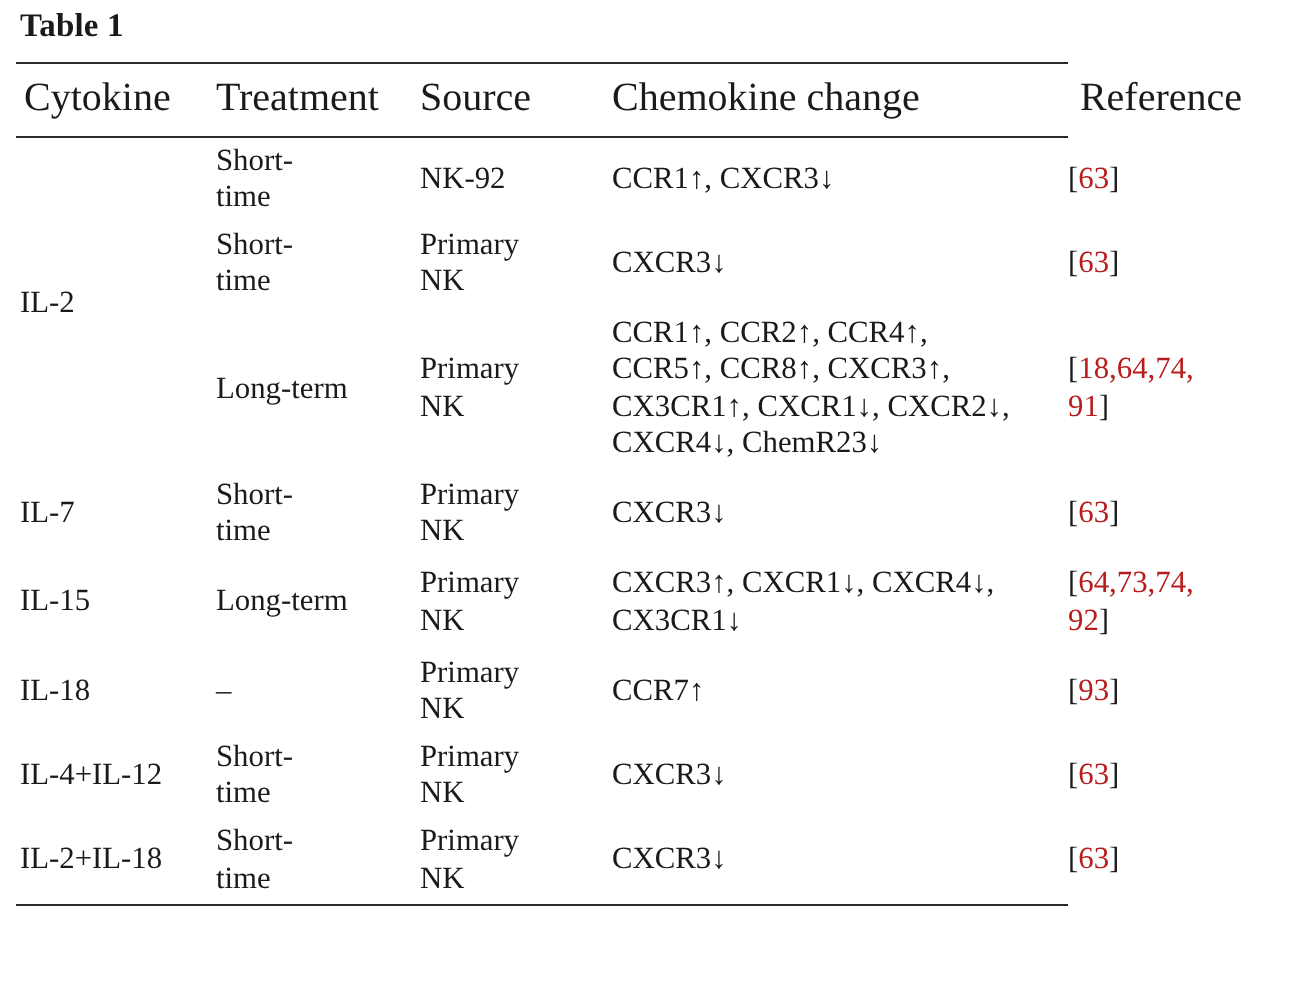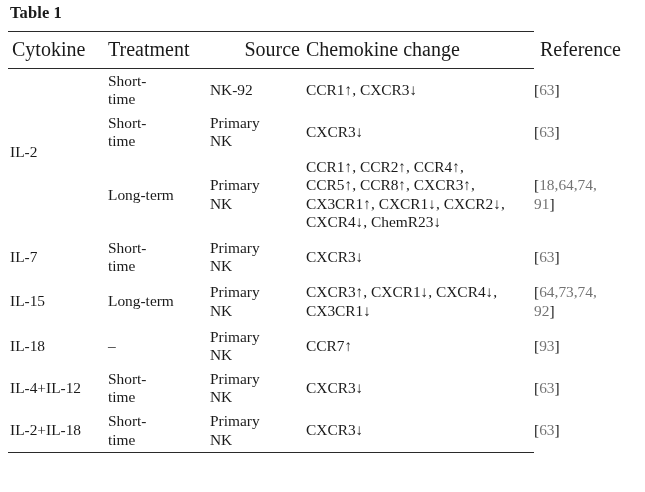--- a/index.html
+++ b/index.html
@@ -69,21 +69,21 @@
   thead th {
     font-weight: normal;
     text-align: left;
     padding: 6px 0 7px 0;
     vertical-align: bottom;
     font-size: 20px;
     white-space: nowrap;
   }
   th.h-cyt { padding-left: 4px; }
   th.h-trt { padding-left: 2px; }
-  th.h-src { padding-left: 2px; text-align: right; }
+  th.h-src { padding-left: 2px; }
   th.h-chg { padding-left: 6px; }
   th.h-ref { text-align: right; padding-right: 16px; }
 
   tbody td {
     vertical-align: middle;
     padding: 0;
     line-height: 1.18;
   }
 
   td.cyt {
@@ -109,21 +109,21 @@
     padding-left: 2px;
     padding-right: 14px;
     white-space: normal;
   }
 
   
   .stack { display: block; }
   .stack span { display: block; }
 
   
-  .refnum { color: #737373; }
+  .refnum { color: #b91c1c; }
   .brk    { color: #1a1a1a; }
 
   .chg-line { display: block; white-space: nowrap; }
 
   
   tr.r { height: 1px; }
   tr.r > td { padding-top: 3px; padding-bottom: 3px; }
   tr.r-tall > td { padding-top: 5px; padding-bottom: 5px; }
 </style>
 </head>

